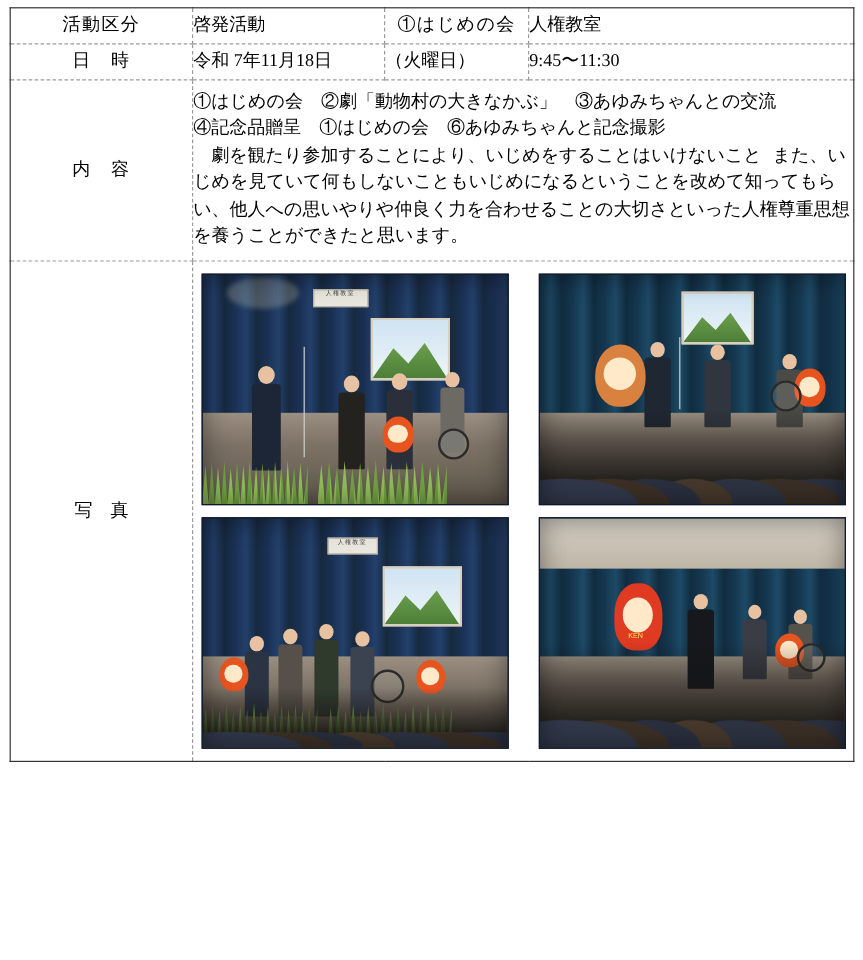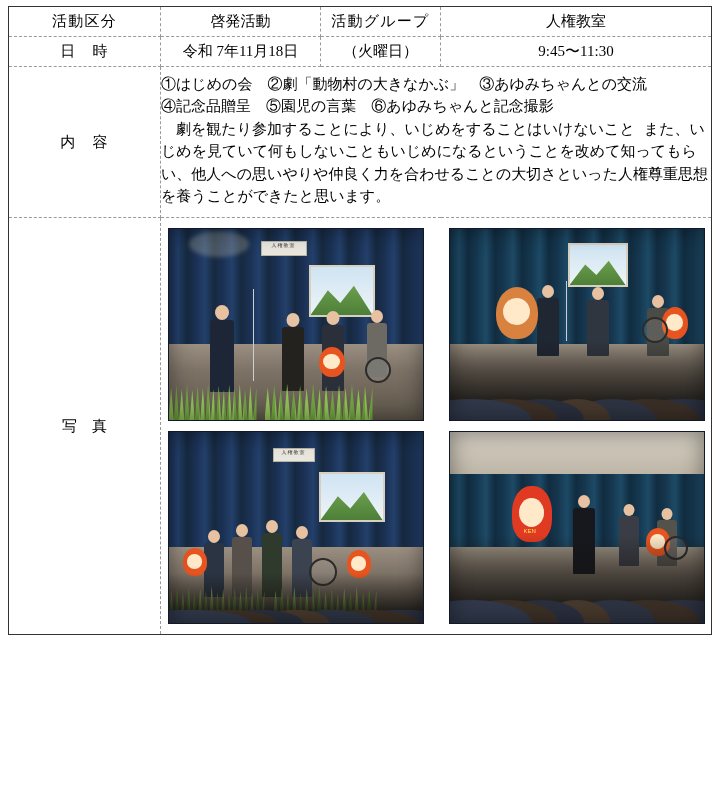--- a/index.html
+++ b/index.html
@@ -38,21 +38,20 @@
     border: 1px solid #333;
   }
   td.cell {
     padding: 5px 8px;
   }
   .c-label {
     text-align: center;
     letter-spacing: 0.08em;
   }
   .c-center {
-    text-align: center;
   }
   .c-left {
     text-align: left;
   }
   .row-h { height: 30px; }
 
   .attendees-cell, .content-cell {
     padding: 9px 10px 9px 12px;
     font-size: 15px;
     line-height: 1.62;
@@ -233,34 +232,34 @@
     <colgroup>
       <col style="width:152px">
       <col style="width:160px">
       <col style="width:120px">
       <col style="width:271px">
     </colgroup>
     <tbody>
       <tr class="row-h">
         <td class="cell c-label">活動区分</td>
         <td class="cell c-center">啓発活動</td>
-        <td class="cell c-label">活動グループ</td>
+        <td class="cell c-label">①はじめの会</td>
         <td class="cell c-center">人権教室</td>
       </tr>
       <tr class="row-h">
         <td class="cell c-label">日　時</td>
         <td class="cell c-center">令和 7年11月18日</td>
         <td class="cell c-center">（火曜日）</td>
         <td class="cell c-center">9:45〜11:30</td>
       </tr>
       <tr>
         <td class="cell c-label" style="height:150px">内　容</td>
         <td class="content-cell c-left" colspan="3">
           <div class="content-line">①はじめの会　②劇「動物村の大きなかぶ」　③あゆみちゃんとの交流</div>
-          <div class="content-line">④記念品贈呈　⑤園児の言葉　⑥あゆみちゃんと記念撮影</div>
+          <div class="content-line">④記念品贈呈　①はじめの会　⑥あゆみちゃんと記念撮影</div>
           <div class="content-para">劇を観たり参加することにより、いじめをすることはいけないこと また、いじめを見ていて何もしないこともいじめになるということを改めて知ってもらい、他人への思いやりや仲良く力を合わせることの大切さといった人権尊重思想を養うことができたと思います。</div>
         </td>
       </tr>
       <tr>
         <td class="cell photo-label-cell" style="height:416px">写　真</td>
         <td class="photos-cell" colspan="3">
           <div class="photo-grid">
 
             <div class="photo">
               <div class="stage-curtain"></div>

